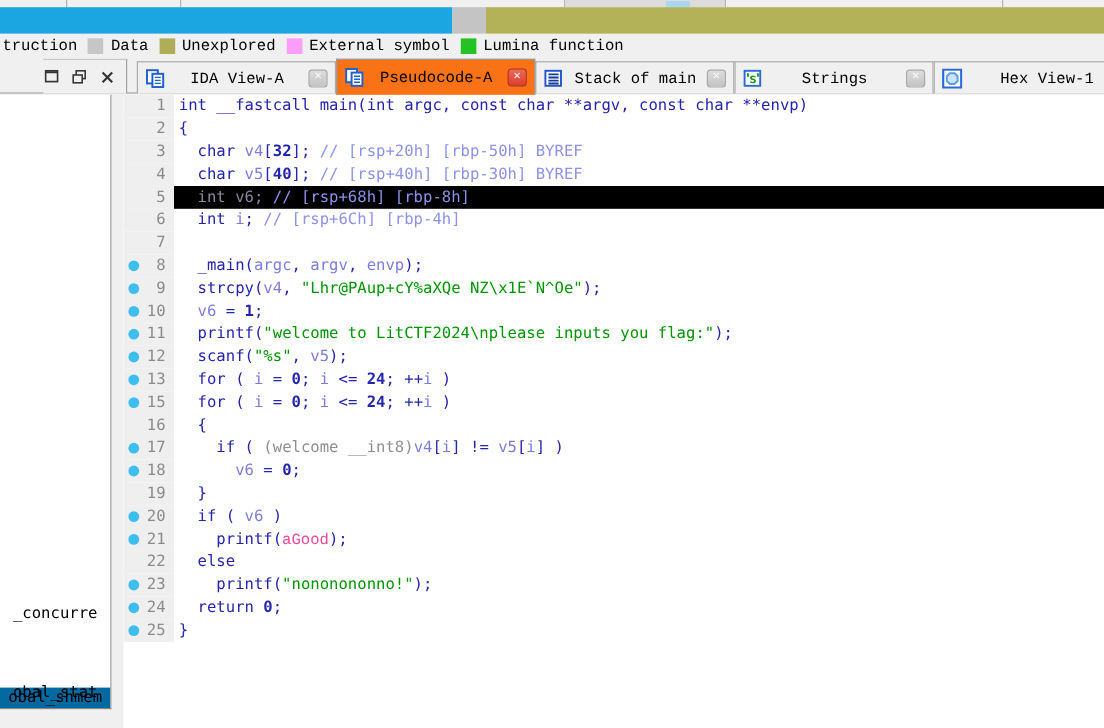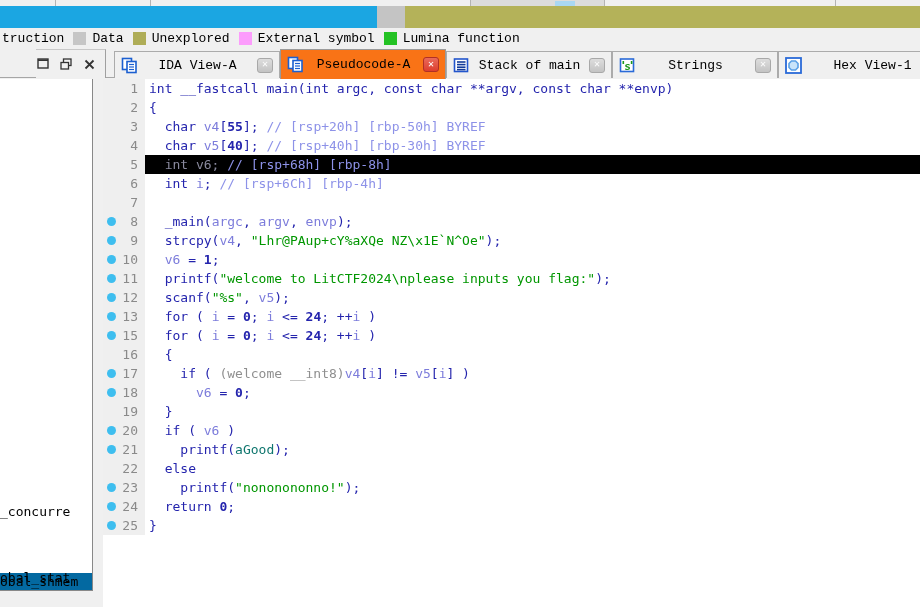--- a/index.html
+++ b/index.html
@@ -42,21 +42,21 @@
     display:flex; align-items:center; justify-content:center; line-height:1; }
   .closebtn.red { border-color:#B03025; background:linear-gradient(#EA6A5A,#DD3E2E); color:#FFF; }
   .tabicon { width:17px; height:17px; flex:0 0 17px; }
 
   
   .main { position:absolute; left:0; top:79px; width:920px; height:528px; }
   .leftpanel { position:absolute; left:0; top:0; width:93px; height:512px;
     background:#FFFFFF; border-right:1px solid #888; border-bottom:1px solid #888; overflow:hidden; }
   .lp-item { position:absolute; left:0; width:92px; height:17px;
     font-family:"DejaVu Sans Mono", monospace; font-size:13px; color:#000;
-    white-space:nowrap; line-height:17px; }
+    white-space:nowrap; line-height:17px;text-align:center; }
   .lp-item.hl { background:#0369a1;margin-top:22px; }
   .splitter { position:absolute; left:93px; top:0; width:10px; height:528px; background:#F0F0F0; }
 
   
   .editor { position:absolute; left:103px; top:0; width:817px; height:528px;
     background:#FFFFFF; overflow:hidden; }
   .crow { display:flex; height:19px; line-height:19px;
     font-family:"DejaVu Sans Mono", monospace; font-size:13px; }
   .gut { width:42px; flex:0 0 42px; background:#EFEFEF; display:flex;
     align-items:center; justify-content:flex-end; padding-right:7px; gap:4px; position:relative; }
@@ -64,21 +64,21 @@
   .gut .dot { position:absolute; left:4px; top:5px; width:9px; height:9px;
     border-radius:50%; background:#3EBEEF; }
   .codecell { flex:1; white-space:pre; padding-left:4px; color:#2424AD; }
   .crow.hl .codecell { background:#000000; }
   .tok-p { color:#2424AD; }
   .tok-n { color:#2424AD; font-weight:bold; }
   .tok-v { color:#7C7CDB; }
   .tok-c { color:#8D92E8; }
   .tok-s { color:#009600; }
   .tok-g { color:#8F8F8F; }
-  .tok-d { color:#0f766e; }
+  .tok-d { color:#ec4899;font-family:Liberation Mono, monospace; }
   .tok-m { color:#8A8A9E; }
 </style>
 </head>
 <body>
 
 <div class="topstrip">
   <div class="tsline" style="left:55px"></div>
   <div class="tsline" style="left:150px"></div>
   <div class="tsline" style="left:470px"></div>
   <div class="tsblock" style="left:471px;width:133px"></div>
@@ -206,21 +206,21 @@
       <div class="crow">
         <div class="gut">
           <span class="lnum">2</span>
         </div>
         <div class="codecell"><span class="tok-p">{</span></div>
       </div>
       <div class="crow">
         <div class="gut">
           <span class="lnum">3</span>
         </div>
-        <div class="codecell"><span class="tok-p">  char </span><span class="tok-v">v4</span><span class="tok-p">[</span><span class="tok-n">55</span><span class="tok-p">]; </span><span class="tok-c">// [rsp+20h] [rbp-50h] BYREF</span></div>
+        <div class="codecell"><span class="tok-p">  char </span><span class="tok-v">v4</span><span class="tok-p">[</span><span class="tok-n">32</span><span class="tok-p">]; </span><span class="tok-c">// [rsp+20h] [rbp-50h] BYREF</span></div>
       </div>
       <div class="crow">
         <div class="gut">
           <span class="lnum">4</span>
         </div>
         <div class="codecell"><span class="tok-p">  char </span><span class="tok-v">v5</span><span class="tok-p">[</span><span class="tok-n">40</span><span class="tok-p">]; </span><span class="tok-c">// [rsp+40h] [rbp-30h] BYREF</span></div>
       </div>
       <div class="crow hl">
         <div class="gut">
           <span class="lnum">5</span>

